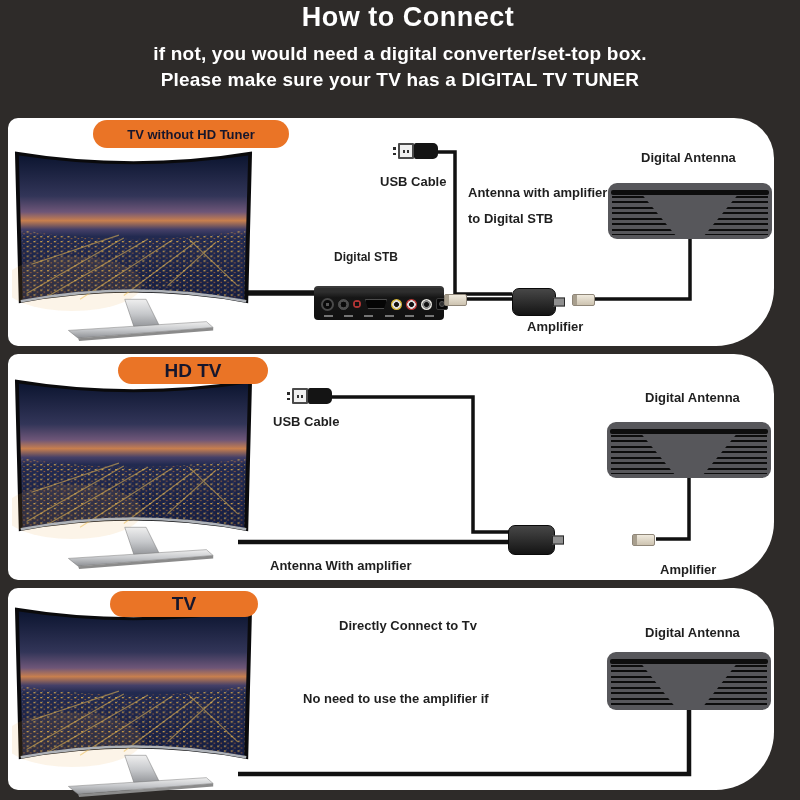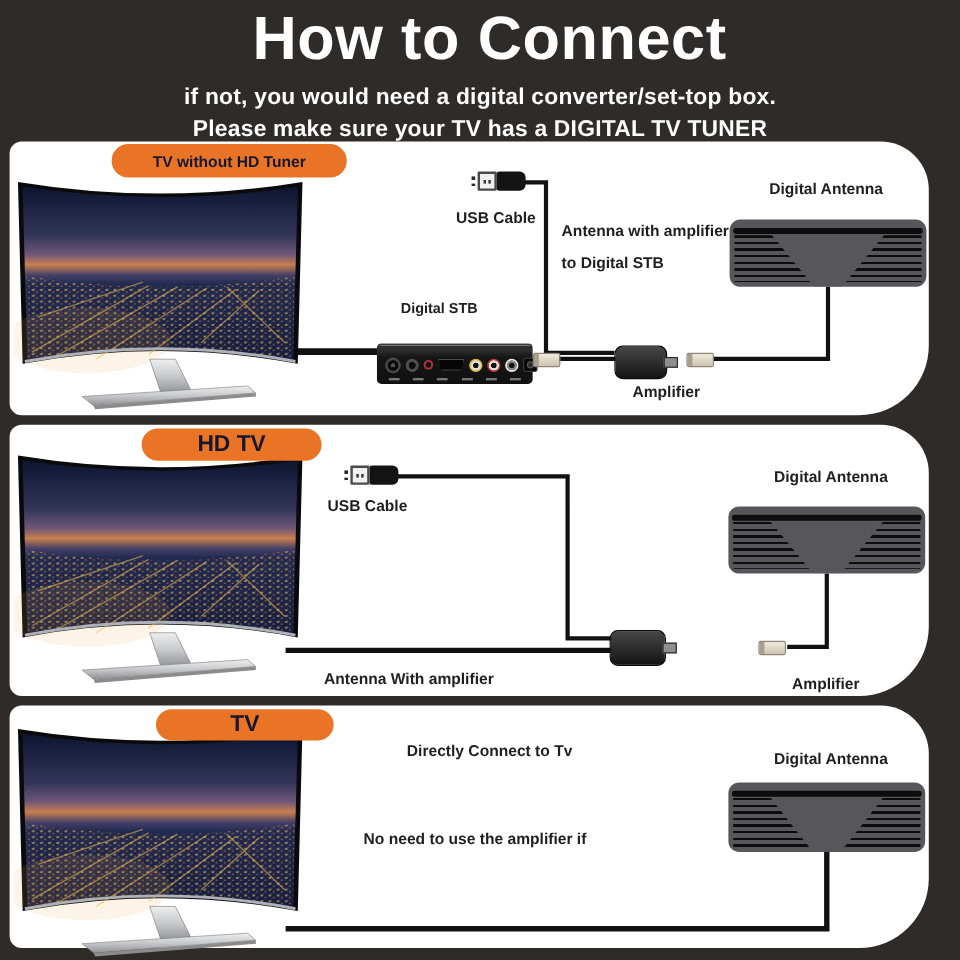--- a/index.html
+++ b/index.html
@@ -5,21 +5,21 @@
   html,body{margin:0;padding:0;}
   body{
     width:800px;height:800px;
     background:#2e2b29;
     font-family:"Liberation Sans", sans-serif;
     position:relative;
     overflow:hidden;
   }
   
   .header{position:absolute;left:0;top:0;width:800px;text-align:center;color:#fff;}
-  .header h1{margin:2px 0 4px 16px;font-size:51px;font-weight:700;letter-spacing:.5px;}
+  .header h1{margin:2px 0 4px 16px;font-size:27px;font-weight:700;letter-spacing:.5px;}
   .header .sub{margin:4px 0;font-size:19px;font-weight:700;letter-spacing:.2px;}
   .header .sub2{margin-top:10px;}
   
   .panel{
     position:absolute;left:8px;width:766px;
     background:#ffffff;
     border-radius:10px 40px 58px 10px;
   }
   #panel1{top:118px;height:228px;}
   #panel2{top:354px;height:226px;}
@@ -28,21 +28,21 @@
     position:absolute;
     background:#ea7426;
     color:#16162c;
     font-weight:700;
     display:flex;align-items:center;justify-content:center;
     border-radius:16px;
     z-index:5;
   }
   #panel1 .badge{left:85px;top:2px;width:196px;height:28px;font-size:13px;}
   #panel2 .badge{left:110px;top:3px;width:150px;height:27px;font-size:19px;}
-  #panel3 .badge{left:122px;top:3px;width:148px;height:26px;font-size:19px;}
+  #panel3 .badge{left:102px;top:3px;width:148px;height:26px;font-size:19px;}
   .lbl{
     position:absolute;color:#1f1f1f;font-weight:700;font-size:13px;white-space:nowrap;z-index:4;
   }
   .lbl .ln{display:block;}
   .cables{position:absolute;left:0;top:0;z-index:1;}
   .tv-wrap{position:absolute;z-index:3;}
   
   .antenna{
     position:absolute;width:164px;height:56px;
     background:#57575b;border-radius:9px;overflow:hidden;z-index:3;

